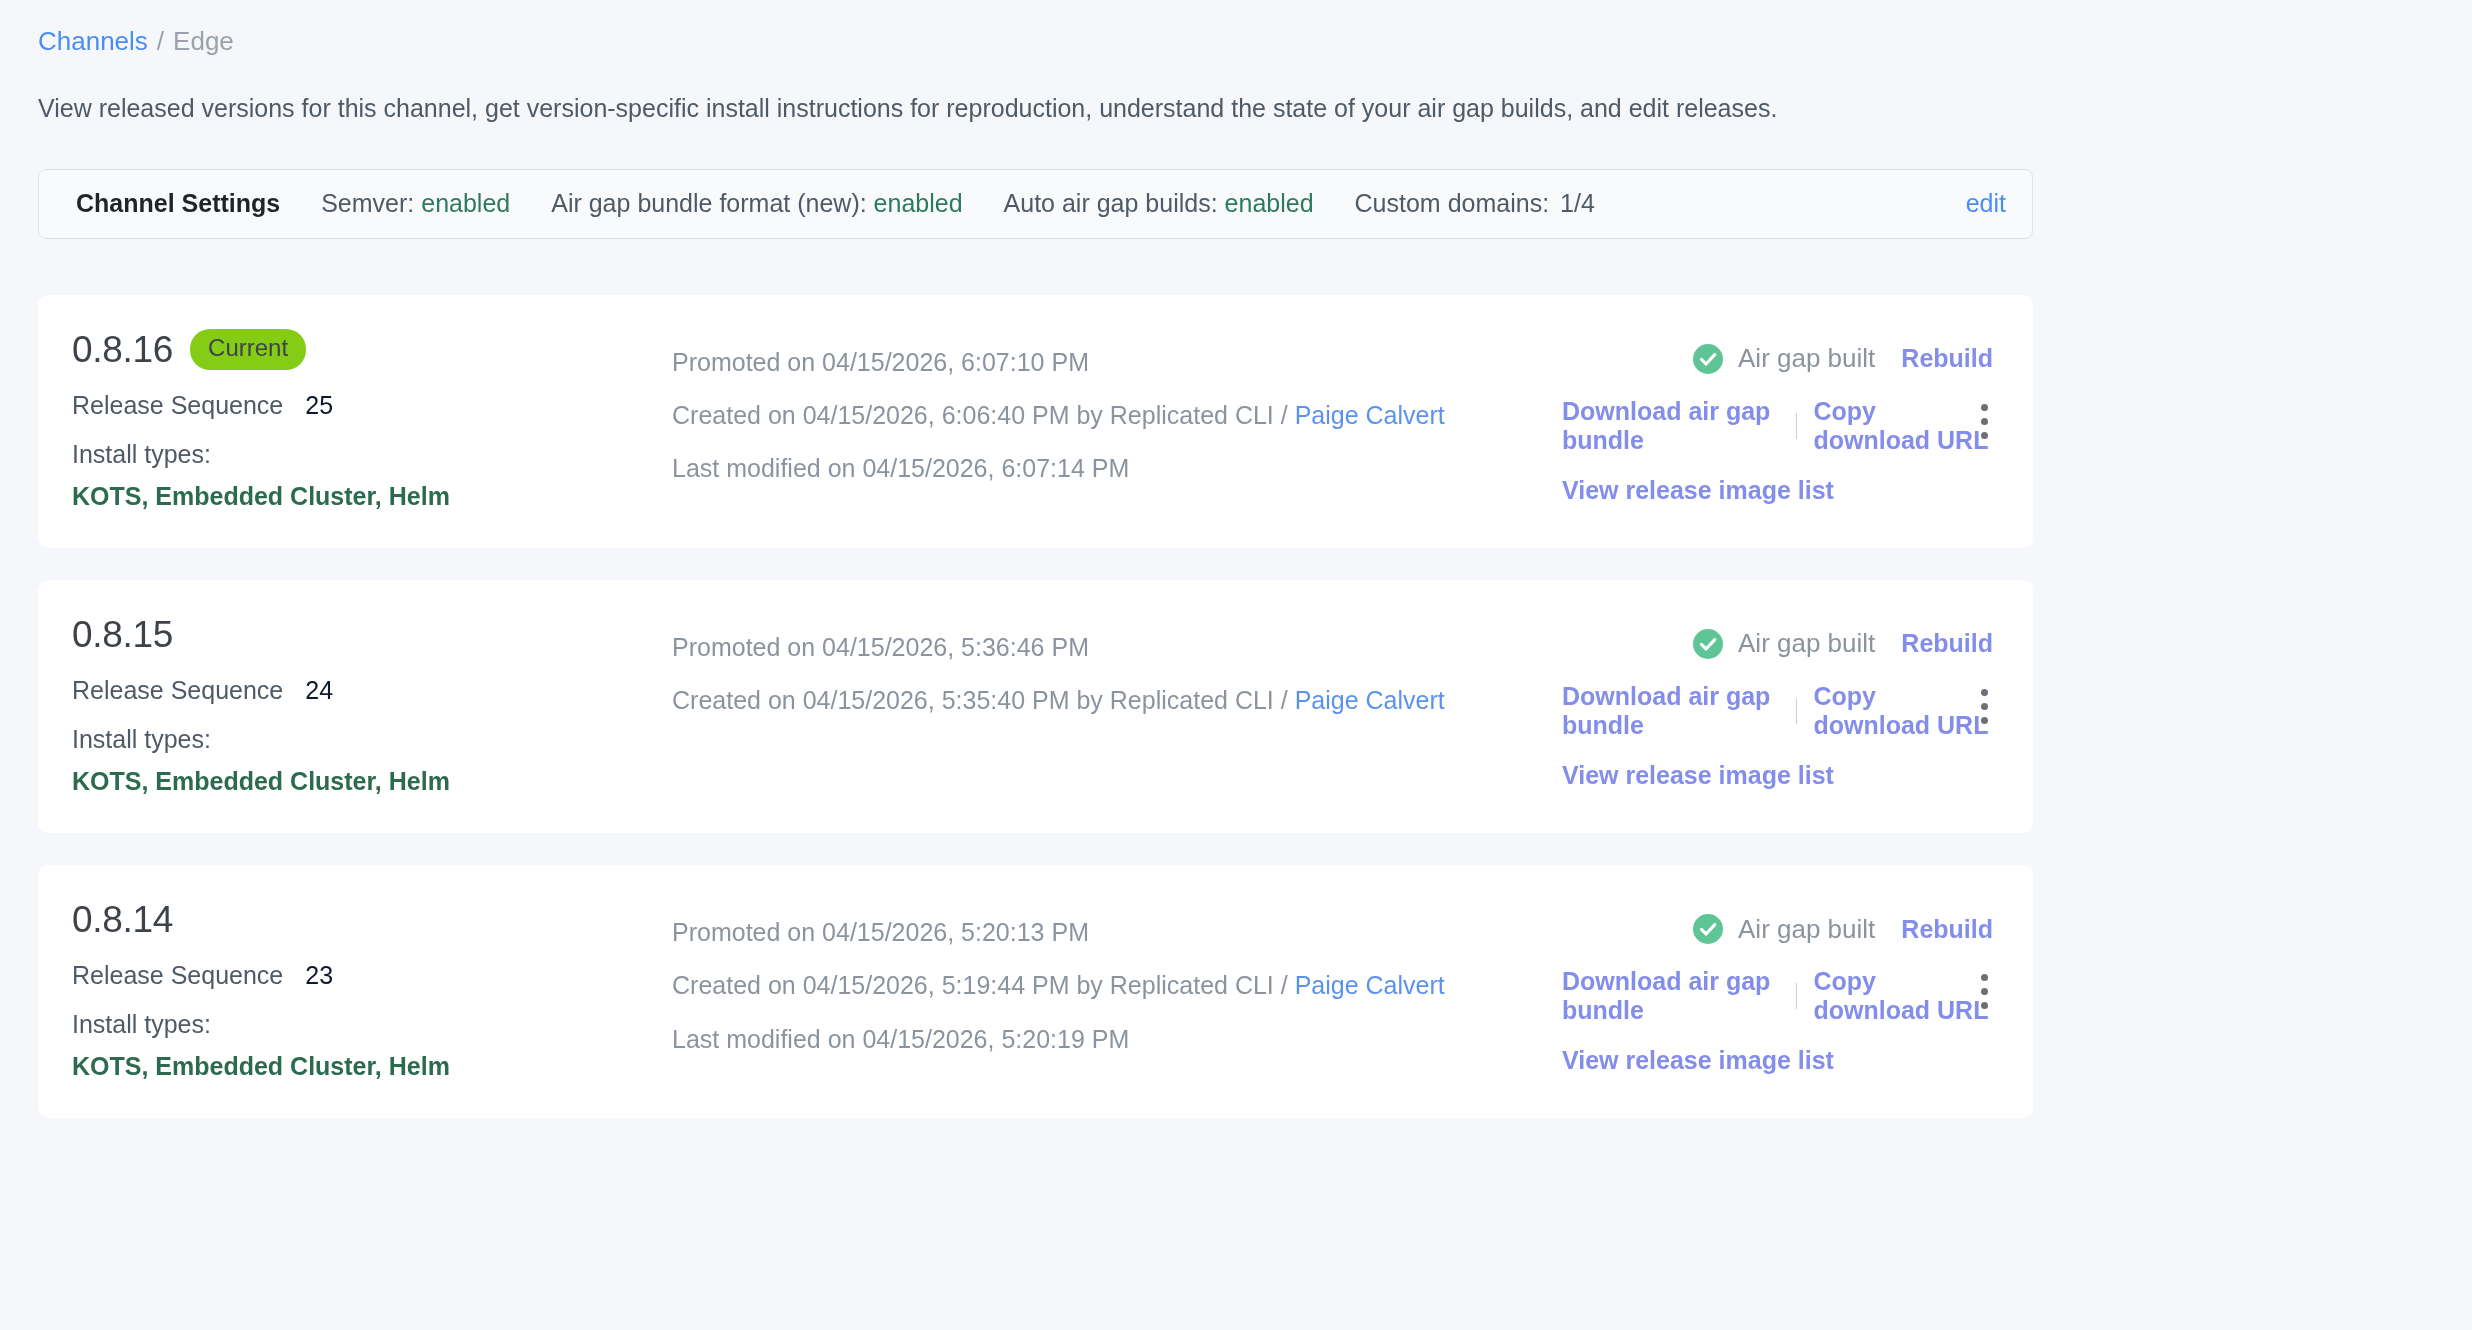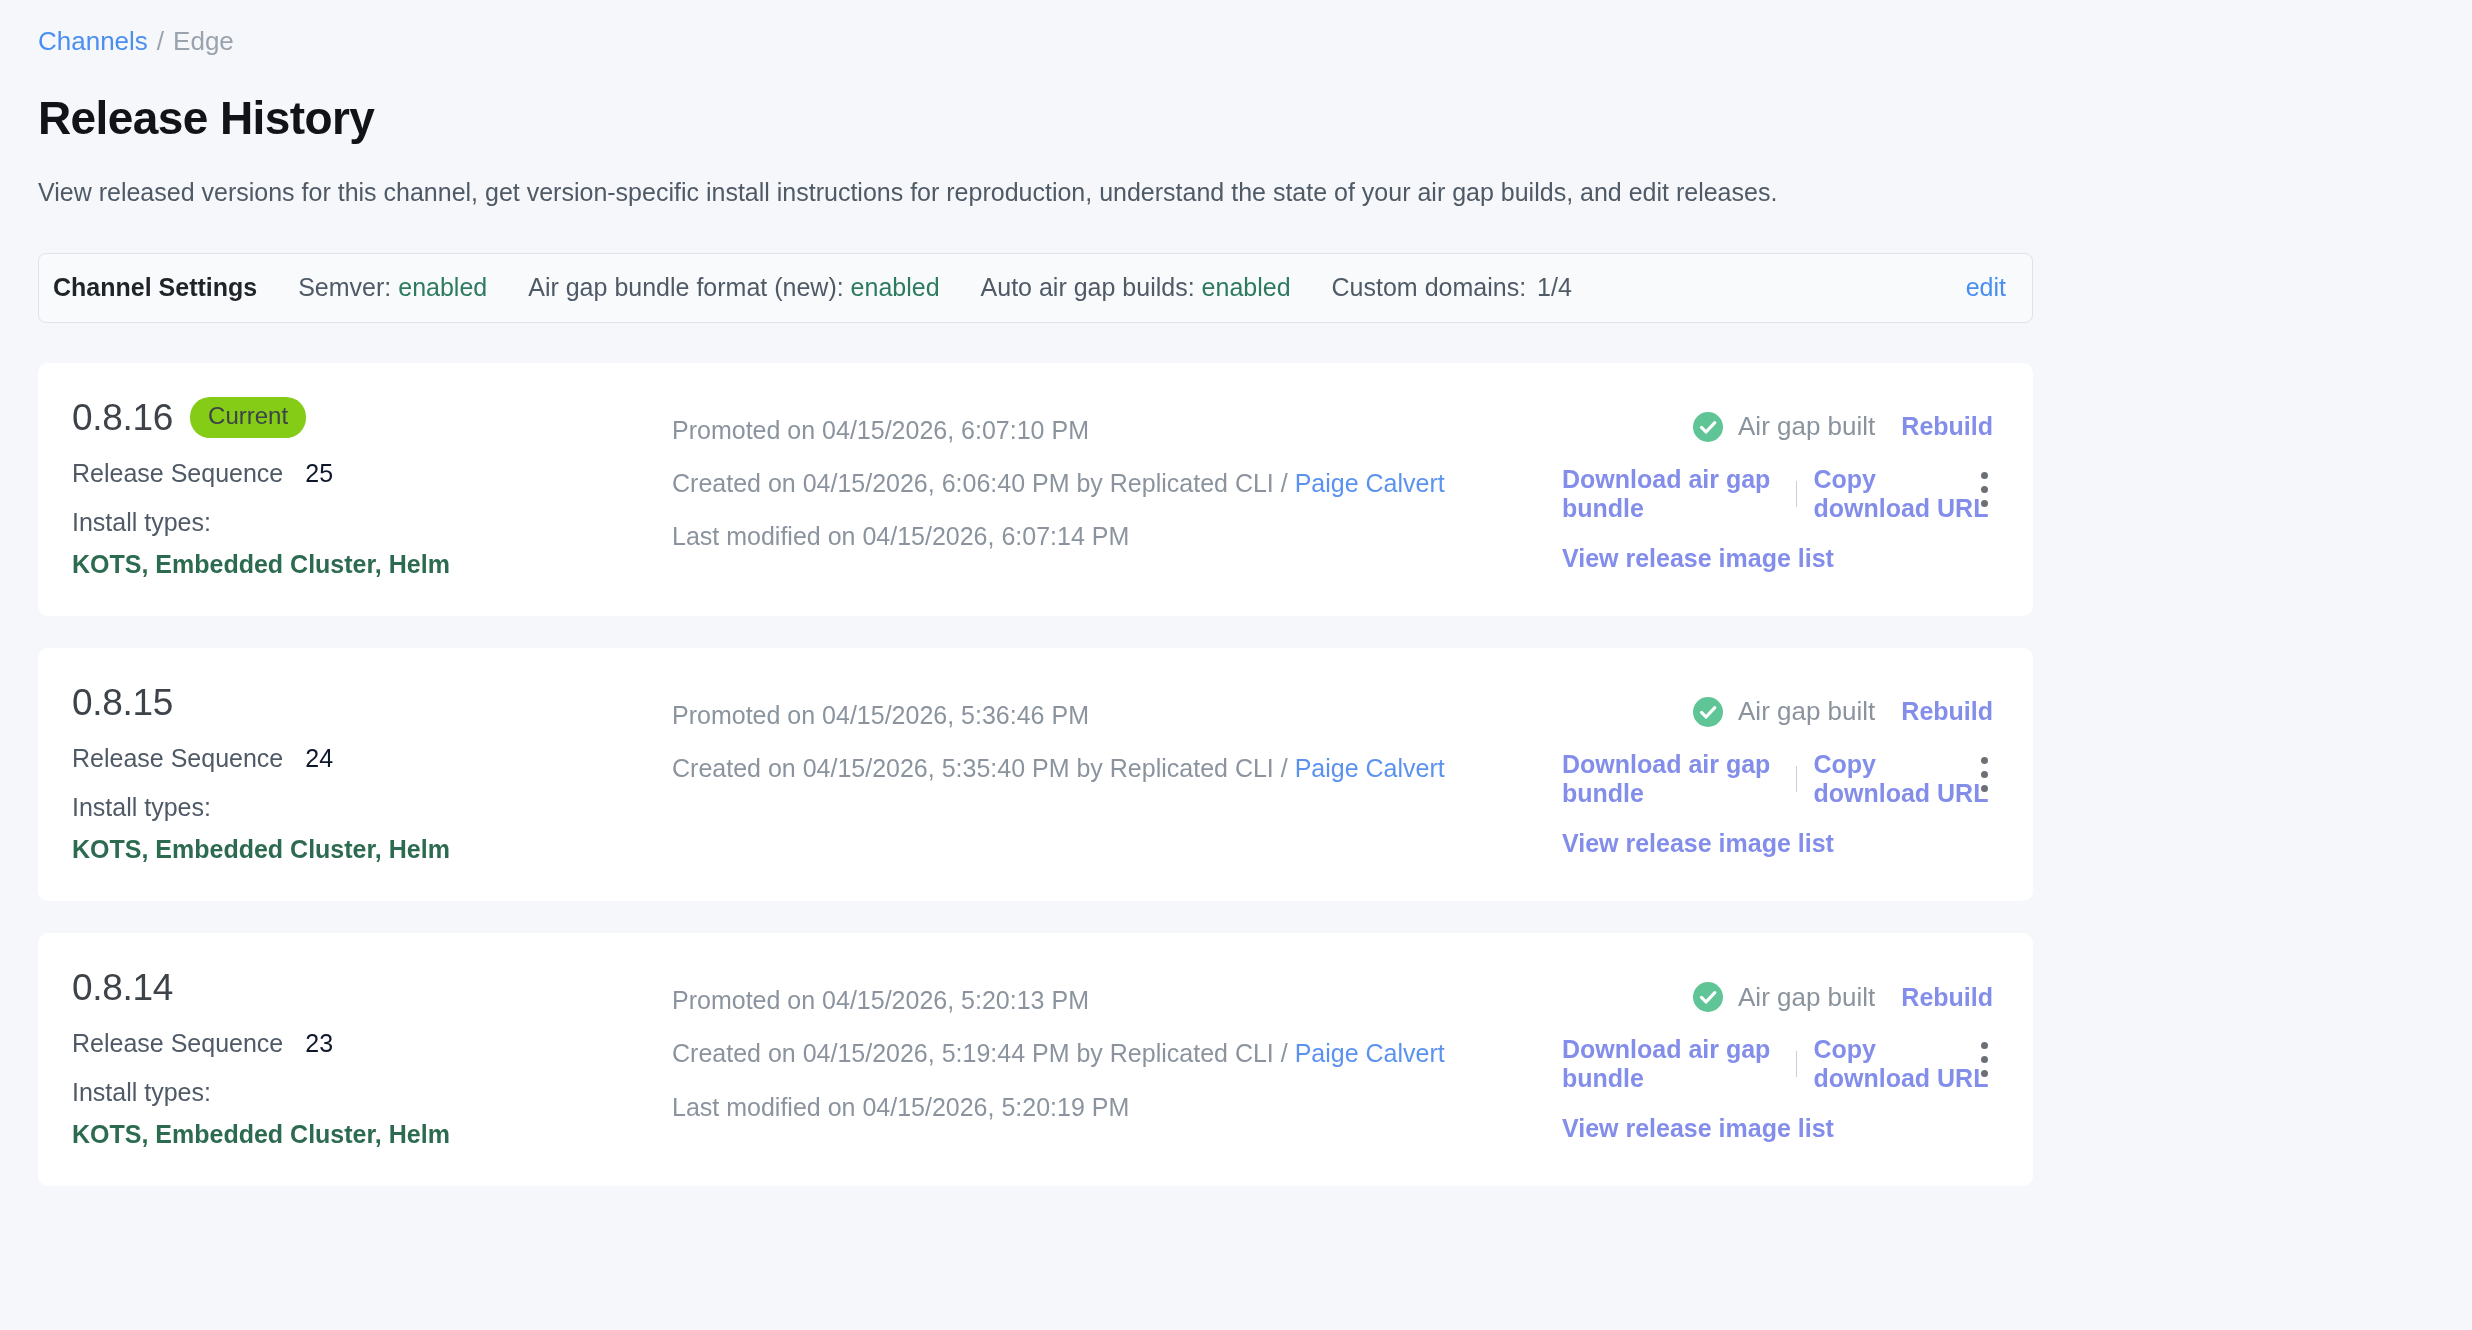--- a/index.html
+++ b/index.html
@@ -55,22 +55,22 @@
   }
 
   
   .settings-bar {
     background: #f8fafc;
     border: 1.5px solid #dfe3e8;
     border-radius: 8px;
     height: 70px;
     display: flex;
     align-items: center;
-    padding: 0 26px 0 14px;
-    margin-bottom: 40px;
+    padding: 0 26px 0 37px;
+    margin-bottom: 56px;
   }
   .settings-items {
     display: flex;
     align-items: center;
     gap: 41px;
     flex: 1;
   }
   .settings-label {
     font-size: 25px;
     font-weight: 700;
@@ -262,21 +262,20 @@
 <body>
 
 <div class="page">
 
   <nav class="breadcrumb">
     <a class="crumb-link">Channels</a>
     <span class="crumb-sep">/</span>
     <span class="crumb-current">Edge</span>
   </nav>
 
-  <h1 class="page-title">Release History</h1>
   <p class="page-desc">View released versions for this channel, get version-specific install instructions for reproduction, understand the state of your air gap builds, and edit releases.</p>
 
   <div class="settings-bar">
     <div class="settings-items">
       <span class="settings-label">Channel Settings</span>
       <span class="setting"><span>Semver:</span> <span class="val-on">enabled</span></span>
       <span class="setting"><span>Air gap bundle format (new):</span> <span class="val-on">enabled</span></span>
       <span class="setting"><span>Auto air gap builds:</span> <span class="val-on">enabled</span></span>
       <span class="setting"><span>Custom domains:</span> <span class="val-plain">1/4</span></span>
     </div>

